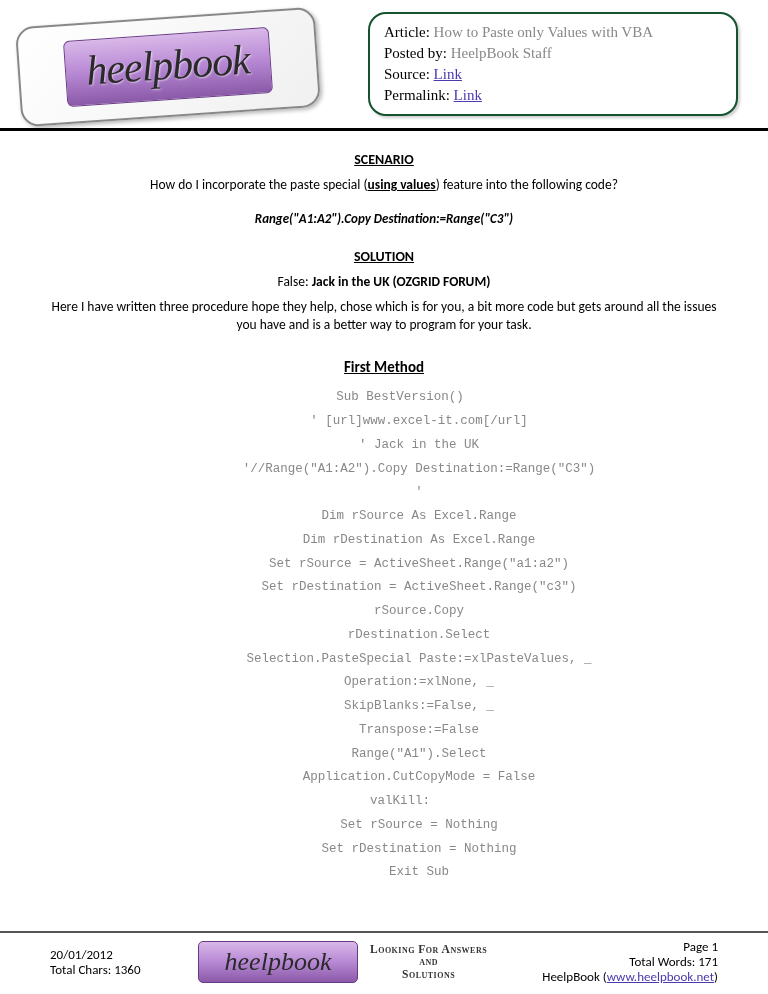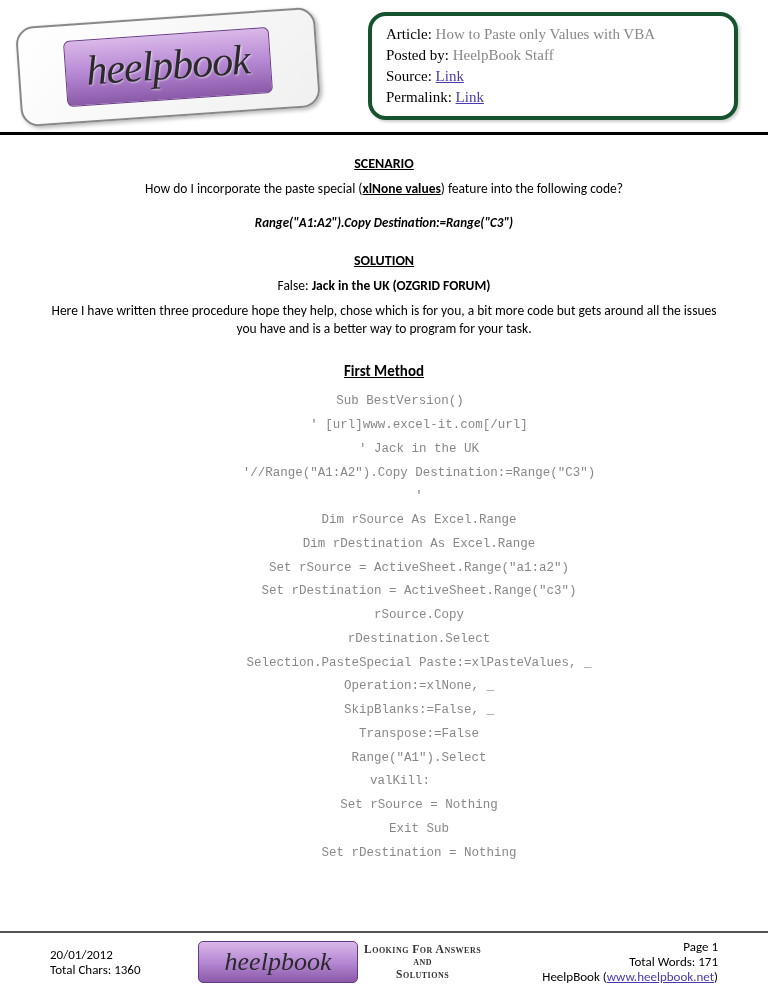--- a/index.html
+++ b/index.html
@@ -3,21 +3,21 @@
 <meta charset="utf-8">
 <style>
   * { box-sizing: border-box; margin: 0; padding: 0; }
   body { font-family: Calibri, Arial, sans-serif; width: 768px; height: 994px; background: #fff; position: relative; font-size: 13px; }
   
   .header { display: flex; padding: 12px 30px 12px 18px; border-bottom: 3px solid #000; align-items: flex-start; gap: 50px; }
   
   .logo-box { width: 300px; height: 100px; border: 2px solid #888; border-radius: 18px; background: linear-gradient(135deg, #fff 0%, #f0f0f0 100%); display: flex; align-items: center; justify-content: center; transform: rotate(-4deg); box-shadow: 2px 2px 4px rgba(0,0,0,0.3); position: relative; top: 5px; }
   .logo-inner { background: linear-gradient(180deg, #d9b8e8 0%, #b788d4 50%, #8a5aa8 100%); border-radius: 6px; padding: 6px 20px 10px 20px; font-family: 'Brush Script MT', cursive; font-size: 42px; font-style: italic; color: #2a2a2a; text-shadow: 1px 1px 2px rgba(255,255,255,0.6); border: 1px solid #6a3a88; letter-spacing: -1px; }
   
-  .meta-box { flex: 1; border: 4px solid #14532d; border-radius: 18px; padding: 8px 14px; font-family: Georgia, serif; font-size: 15px; line-height: 1.4; box-shadow: 2px 2px 3px rgba(0,0,0,0.2); background: #fff; }
+  .meta-box { flex: 1; border: 2px solid #14532d; border-radius: 18px; padding: 8px 14px; font-family: Georgia, serif; font-size: 15px; line-height: 1.4; box-shadow: 2px 2px 3px rgba(0,0,0,0.2); background: #fff; }
   .meta-label { color: #000; }
   .meta-value { color: #888; }
   .meta-link { color: #4a3aad; }
   
   .content { padding: 20px 50px 10px 50px; text-align: center; }
   .section-heading { font-weight: bold; text-decoration: underline; font-size: 14px; margin-bottom: 8px; }
   .scenario-text { font-size: 13.5px; margin-bottom: 18px; }
   .underline-bold { font-weight: bold; text-decoration: underline; }
   .code-line-italic { font-style: italic; font-weight: bold; font-size: 13px; margin-bottom: 22px; }
   .solution-from { font-size: 13.5px; margin-bottom: 8px; }
@@ -25,42 +25,42 @@
   .solution-desc { font-size: 13.5px; margin-bottom: 24px; line-height: 1.35; }
   .method-heading { font-weight: bold; text-decoration: underline; font-size: 15px; margin-bottom: 10px; }
   
   .code-block { font-family: 'Courier New', monospace; font-size: 12.5px; color: #888; line-height: 1.9; margin-left: 32px; }
   .code-block .ind1 { padding-left: 38px; display: block; }
   .code-block .ind0 { display: block; }
   
   .footer { position: absolute; bottom: 0; left: 0; right: 0; border-top: 2px solid #555; padding: 6px 50px 10px 50px; display: flex; align-items: center; font-size: 13px; }
   .footer-left { flex: 0 0 140px; }
   .footer-logo { width: 160px; height: 42px; background: linear-gradient(180deg, #d9b8e8 0%, #b788d4 50%, #8a5aa8 100%); border-radius: 5px; display: flex; align-items: center; justify-content: center; font-family: 'Brush Script MT', cursive; font-size: 26px; font-style: italic; color: #2a2a2a; border: 1px solid #6a3a88; margin-left: 8px; }
-  .footer-tagline { font-family: Georgia, serif; font-variant: small-caps; text-align: center; font-size: 11.5px; line-height: 1.1; margin-left: 6px; color: #333; letter-spacing: 0.5px; font-weight: bold; }
+  .footer-tagline { font-family: Georgia, serif; font-variant: small-caps; text-align: center; font-size: 11.5px; line-height: 1.1; margin-left: 12px; color: #333; letter-spacing: 0.5px; font-weight: bold; }
   .footer-right { flex: 1; text-align: right; }
   .footer-link { color: #4a3aad; text-decoration: underline; }
 </style>
 </head>
 <body>
 
 <div class="header">
   <div class="logo-box">
     <div class="logo-inner">heelpbook</div>
   </div>
   <div class="meta-box">
     <div><span class="meta-label">Article</span>: <span class="meta-value">How to Paste only Values with VBA</span></div>
     <div><span class="meta-label">Posted by</span>: <span class="meta-value">HeelpBook Staff</span></div>
     <div><span class="meta-label">Source</span>: <a href="#" class="meta-link">Link</a></div>
     <div><span class="meta-label">Permalink</span>: <a href="#" class="meta-link">Link</a></div>
   </div>
 </div>
 
 <div class="content">
   <div class="section-heading">SCENARIO</div>
-  <div class="scenario-text"><span>How do I incorporate the paste special (</span><span class="underline-bold">xlNone values</span><span>) feature into the following code?</span></div>
+  <div class="scenario-text"><span>How do I incorporate the paste special (</span><span class="underline-bold">using values</span><span>) feature into the following code?</span></div>
   <div class="code-line-italic">Range("A1:A2").Copy Destination:=Range("C3")</div>
 
   <div class="section-heading">SOLUTION</div>
   <div class="solution-from"><span>False: </span><span class="author">Jack in the UK (OZGRID FORUM)</span></div>
   <div class="solution-desc">Here I have written three procedure hope they help, chose which is for you, a bit more code but gets around all the issues you have and is a better way to program for your task.</div>
 
   <div class="method-heading">First Method</div>
   <div class="code-block" id="code-block">
       <span class="ind0">Sub BestVersion()</span>
       <span class="ind1">' [url]www.excel-it.com[/url]</span>
@@ -71,24 +71,25 @@
       <span class="ind1">Dim rDestination As Excel.Range</span>
       <span class="ind1">Set rSource = ActiveSheet.Range("a1:a2")</span>
       <span class="ind1">Set rDestination = ActiveSheet.Range("c3")</span>
       <span class="ind1">rSource.Copy</span>
       <span class="ind1">rDestination.Select</span>
       <span class="ind1">Selection.PasteSpecial Paste:=xlPasteValues, _</span>
       <span class="ind1">Operation:=xlNone, _</span>
       <span class="ind1">SkipBlanks:=False, _</span>
       <span class="ind1">Transpose:=False</span>
       <span class="ind1">Range("A1").Select</span>
+      <span class="ind1">Application.CutCopyMode = False</span>
       <span class="ind0">valKill:</span>
       <span class="ind1">Set rSource = Nothing</span>
+      <span class="ind1">Set rDestination = Nothing</span>
       <span class="ind1">Exit Sub</span>
-      <span class="ind1">Set rDestination = Nothing</span>
     </div>
 </div>
 
 <div class="footer">
   <div class="footer-left">
     <div>20/01/2012</div>
     <div><span>Total Chars: </span><span>1360</span></div>
   </div>
   <div class="footer-logo">heelpbook</div>
   <div class="footer-tagline">

